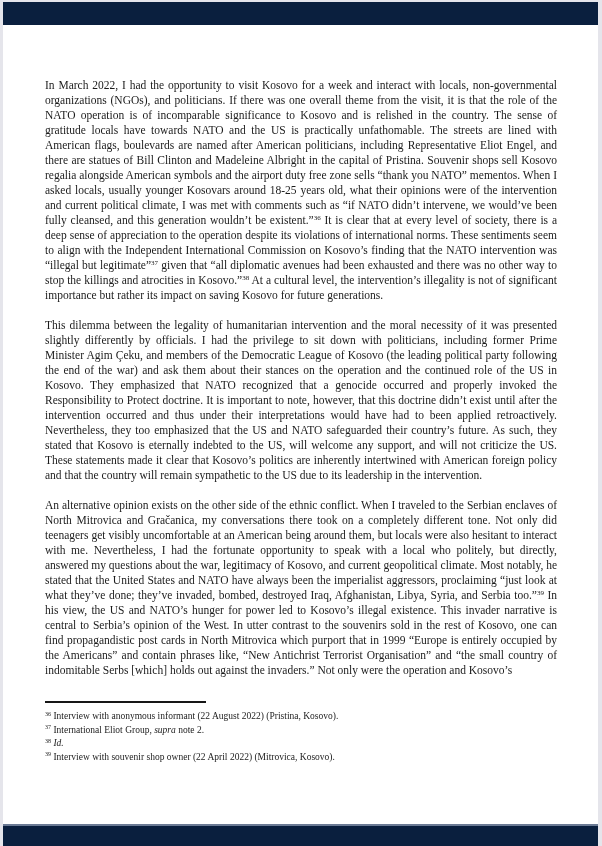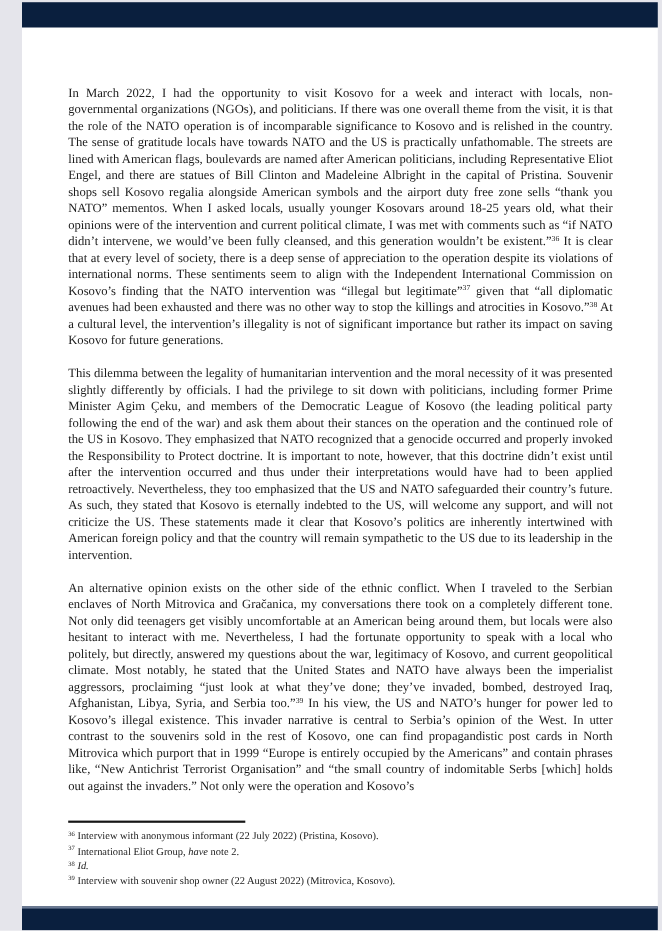--- a/index.html
+++ b/index.html
@@ -6,21 +6,21 @@
   body {
     font-family: "Liberation Serif", "DejaVu Serif", serif;
     color: #1b1b1b;
     background: #e5e5eb;
   }
   .canvas {
     width: 602px;
     height: 846px;
     background: var(--canvas-bg, #e5e5eb);
     box-sizing: border-box;
-    padding: 2px 4px 0 20px;
+    padding: 2px 4px 0 3px;
     overflow: hidden;
   }
   .page {
     width: 100%;
     height: 844px;
     background: #ffffff;
     display: flex;
     flex-direction: column;
     box-sizing: border-box;
   }
@@ -79,21 +79,21 @@
   <div class="page">
     <div class="top-bar"></div>
     <div class="content">
       <div id="paragraphs">
           <p class="para"><span>In March 2022, I had the opportunity to visit Kosovo for a week and interact with locals, non-governmental organizations (NGOs), and politicians. If there was one overall theme from the visit, it is that the role of the NATO operation is of incomparable significance to Kosovo and is relished in the country. The sense of gratitude locals have towards NATO and the US is practically unfathomable. The streets are lined with American flags, boulevards are named after American politicians, including Representative Eliot Engel, and there are statues of Bill Clinton and Madeleine Albright in the capital of Pristina. Souvenir shops sell Kosovo regalia alongside American symbols and the airport duty free zone sells “thank you NATO” mementos. When I asked locals, usually younger Kosovars around 18-25 years old, what their opinions were of the intervention and current political climate, I was met with comments such as “if NATO didn’t intervene, we would’ve been fully cleansed, and this generation wouldn’t be existent.”</span><sup class="marker">36</sup><span> It is clear that at every level of society, there is a deep sense of appreciation to the operation despite its violations of international norms. These sentiments seem to align with the Independent International Commission on Kosovo’s finding that the NATO intervention was “illegal but legitimate”</span><sup class="marker">37</sup><span> given that “all diplomatic avenues had been exhausted and there was no other way to stop the killings and atrocities in Kosovo.”</span><sup class="marker">38</sup><span> At a cultural level, the intervention’s illegality is not of significant importance but rather its impact on saving Kosovo for future generations.</span></p>
           <p class="para"><span>This dilemma between the legality of humanitarian intervention and the moral necessity of it was presented slightly differently by officials. I had the privilege to sit down with politicians, including former Prime Minister Agim Çeku, and members of the Democratic League of Kosovo (the leading political party following the end of the war) and ask them about their stances on the operation and the continued role of the US in Kosovo. They emphasized that NATO recognized that a genocide occurred and properly invoked the Responsibility to Protect doctrine. It is important to note, however, that this doctrine didn’t exist until after the intervention occurred and thus under their interpretations would have had to been applied retroactively. Nevertheless, they too emphasized that the US and NATO safeguarded their country’s future. As such, they stated that Kosovo is eternally indebted to the US, will welcome any support, and will not criticize the US. These statements made it clear that Kosovo’s politics are inherently intertwined with American foreign policy and that the country will remain sympathetic to the US due to its leadership in the intervention.</span></p>
           <p class="para"><span>An alternative opinion exists on the other side of the ethnic conflict. When I traveled to the Serbian enclaves of North Mitrovica and Gračanica, my conversations there took on a completely different tone. Not only did teenagers get visibly uncomfortable at an American being around them, but locals were also hesitant to interact with me. Nevertheless, I had the fortunate opportunity to speak with a local who politely, but directly, answered my questions about the war, legitimacy of Kosovo, and current geopolitical climate. Most notably, he stated that the United States and NATO have always been the imperialist aggressors, proclaiming “just look at what they’ve done; they’ve invaded, bombed, destroyed Iraq, Afghanistan, Libya, Syria, and Serbia too.”</span><sup class="marker">39</sup><span> In his view, the US and NATO’s hunger for power led to Kosovo’s illegal existence. This invader narrative is central to Serbia’s opinion of the West. In utter contrast to the souvenirs sold in the rest of Kosovo, one can find propagandistic post cards in North Mitrovica which purport that in 1999 “Europe is entirely occupied by the Americans” and contain phrases like, “New Antichrist Terrorist Organisation” and “the small country of indomitable Serbs [which] holds out against the invaders.” Not only were the operation and Kosovo’s</span></p>
         </div>
       <hr class="fn-rule">
       <div id="footnotes">
-          <div class="footnote"><sup class="marker">36</sup> <span>Interview with anonymous informant (22 July 2022) (Pristina, Kosovo).</span></div>
-          <div class="footnote"><sup class="marker">37</sup> <span>International Eliot Group, </span><i>have</i><span> note 2.</span></div>
+          <div class="footnote"><sup class="marker">36</sup> <span>Interview with anonymous informant (22 August 2022) (Pristina, Kosovo).</span></div>
+          <div class="footnote"><sup class="marker">37</sup> <span>International Eliot Group, </span><i>supra</i><span> note 2.</span></div>
           <div class="footnote"><sup class="marker">38</sup> <i>Id.</i></div>
-          <div class="footnote"><sup class="marker">39</sup> <span>Interview with souvenir shop owner (22 August 2022) (Mitrovica, Kosovo).</span></div>
+          <div class="footnote"><sup class="marker">39</sup> <span>Interview with souvenir shop owner (22 April 2022) (Mitrovica, Kosovo).</span></div>
         </div>
     </div>
     <div class="bottom-bar"></div>
   </div>
 </div>
 
 </body></html>

